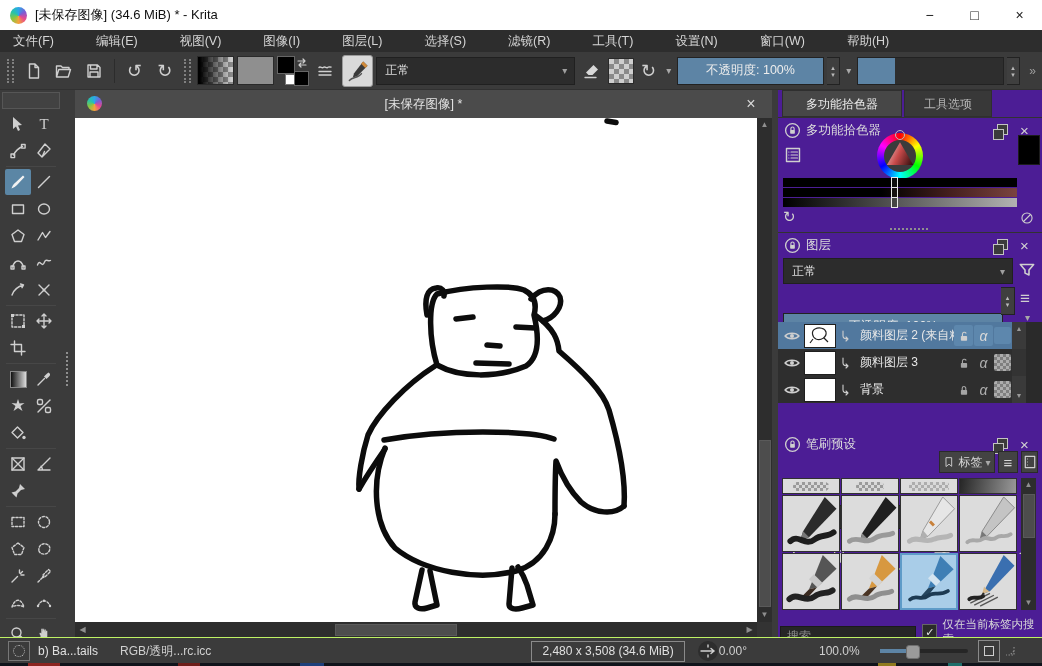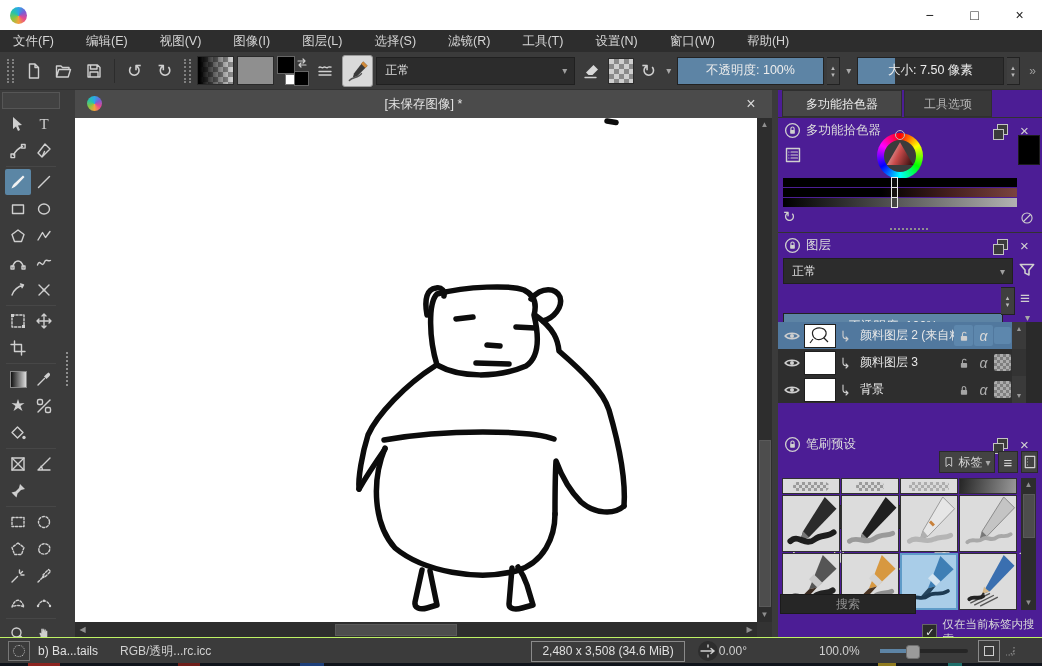--- a/index.html
+++ b/index.html
@@ -12,21 +12,21 @@
   .tf{fill:#cfcfcf;stroke:none}
   .td{stroke-dasharray:2.2,1.7}
   
   .titlebar{left:0;top:0;width:1042px;height:30px;background:#fff;color:#111;display:flex;align-items:center}
   .krita-logo{width:17px;height:17px;border-radius:50%;margin:0 8px 0 10px;
     background:conic-gradient(#2ba7e8,#7b5cd6,#e8498e,#f2a33c,#8bc53f,#27c4a8,#2ba7e8)}
   .title-text{font-size:13px;color:#101010}
   .wctrls{margin-left:auto;display:flex;height:30px}
   .wctrl{width:45px;display:flex;align-items:center;justify-content:center;font-size:14px;color:#222}
   
-  .menubar{left:0;top:30px;width:1042px;height:22px;background:#2d2d2d;display:flex;align-items:center;gap:6px;border-bottom:1px solid #262626}
+  .menubar{left:0;top:30px;width:1042px;height:22px;background:#2d2d2d;display:flex;align-items:center;gap:16px;border-bottom:1px solid #262626}
   .menu-item{padding:0 13px;color:#d6d6d6;font-size:12.5px;line-height:22px}
   
   .maintoolbar{left:0;top:52px;width:1042px;height:38px;background:#3b3b3b;display:flex;align-items:center;gap:3px;padding-left:4px;box-sizing:border-box;border-bottom:1px solid #313131}
   .tbtn{width:28px;height:28px;display:flex;align-items:center;justify-content:center;border-radius:2px}
   .handle-v{width:3px;height:24px;border-left:2px dotted #808080;border-right:2px dotted #808080;margin:0 3px}
   .sep-v{width:1px;height:24px;background:#2c2c2c;margin:0 3px}
   .glyphbtn{font-size:18px;color:#cfcfcf;line-height:1}
   .checker{background-color:#cfcfcf;background-image:
       linear-gradient(45deg,#8a8a8a 25%,transparent 25%,transparent 75%,#8a8a8a 75%),
       linear-gradient(45deg,#8a8a8a 25%,transparent 25%,transparent 75%,#8a8a8a 75%);
@@ -118,20 +118,21 @@
   .sliver{position:absolute;top:0;height:3px}
   .zoomtrack{position:relative;width:88px;height:4px;background:#262626;border-radius:2px}
   .zoomtrack .zfill{position:absolute;left:0;top:0;height:4px;width:32px;background:#5d84a5}
   .zoomtrack .zthumb{position:absolute;left:26px;top:-4px;width:12px;height:12px;border-radius:3px;background:#9a9a9a;border:1px solid #6f6f6f}
 </style>
 </head>
 <body>
 
 <div class="abs titlebar">
   <div class="krita-logo"></div>
+  <div class="title-text">[未保存图像] (34.6 MiB) * - Krita</div>
   <div class="wctrls">
     <div class="wctrl">−</div>
     <div class="wctrl">□</div>
     <div class="wctrl">×</div>
   </div>
 </div>
 
 <div class="abs menubar">
   <span class="menu-item">文件(F)</span>
   <span class="menu-item">编辑(E)</span>
@@ -208,21 +209,20 @@
     <div class="fill" style="width:100%"></div>
     <div class="lbl">不透明度: 100%</div>
   </div>
   <div class="spin">
     <span>▴</span>
     <span>▾</span>
   </div>
   <span class="minicaret">▾</span>
   <div class="kslider" style="width:148px">
     <div class="fill" style="width:37px"></div>
-    <div class="lbl">大小: 7.50 像素</div>
   </div>
   <div class="spin">
     <span>▴</span>
     <span>▾</span>
   </div>
   <div style="margin-left:auto;padding:0 6px;color:#9f9f9f">»</div>
 </div>
 
 <div class="abs toolbox">
   <div class="tb-top"></div>
@@ -785,21 +785,21 @@
         <path d="M9,46 C13,42 18,47 23,43" stroke="#222" stroke-width="4" fill="none" stroke-linecap="round"></path>
       </svg>
   </div>
 
   <div class="abs" style="left:243px;top:388px;width:15px;height:132px;background:#2d2d2d">
     <div class="scr-arrow" style="top:0">▲</div>
     <div class="scr-thumb" style="left:2px;width:10px;top:16px;height:42px"></div>
     <div class="scr-arrow" style="bottom:0">▼</div>
   </div>
 
-  <input class="searchbox" style="left: 2px; top: 504px; width: 136px; height: 20px; text-align: center;" placeholder="搜索">
+  <input class="searchbox" style="left: 2px; top: 536px; width: 136px; height: 20px;" placeholder="搜索">
   <div class="abs" style="left:144px;top:527px;display:flex;align-items:center;gap:5px">
     <div class="cbx">✓</div>
     <span style="font-size:11.5px;color:#d8d8d8">仅在当前标签内搜索</span>
   </div>
 </div>
 
 <div class="abs statusbar">
   <div style="width:20px;height:18px;border:1px solid #777;margin:0 8px 0 8px;display:flex;align-items:center;justify-content:center">
     <div style="width:10px;height:10px;border:1.3px dotted #bbb;border-radius:50%"></div>
   </div>

